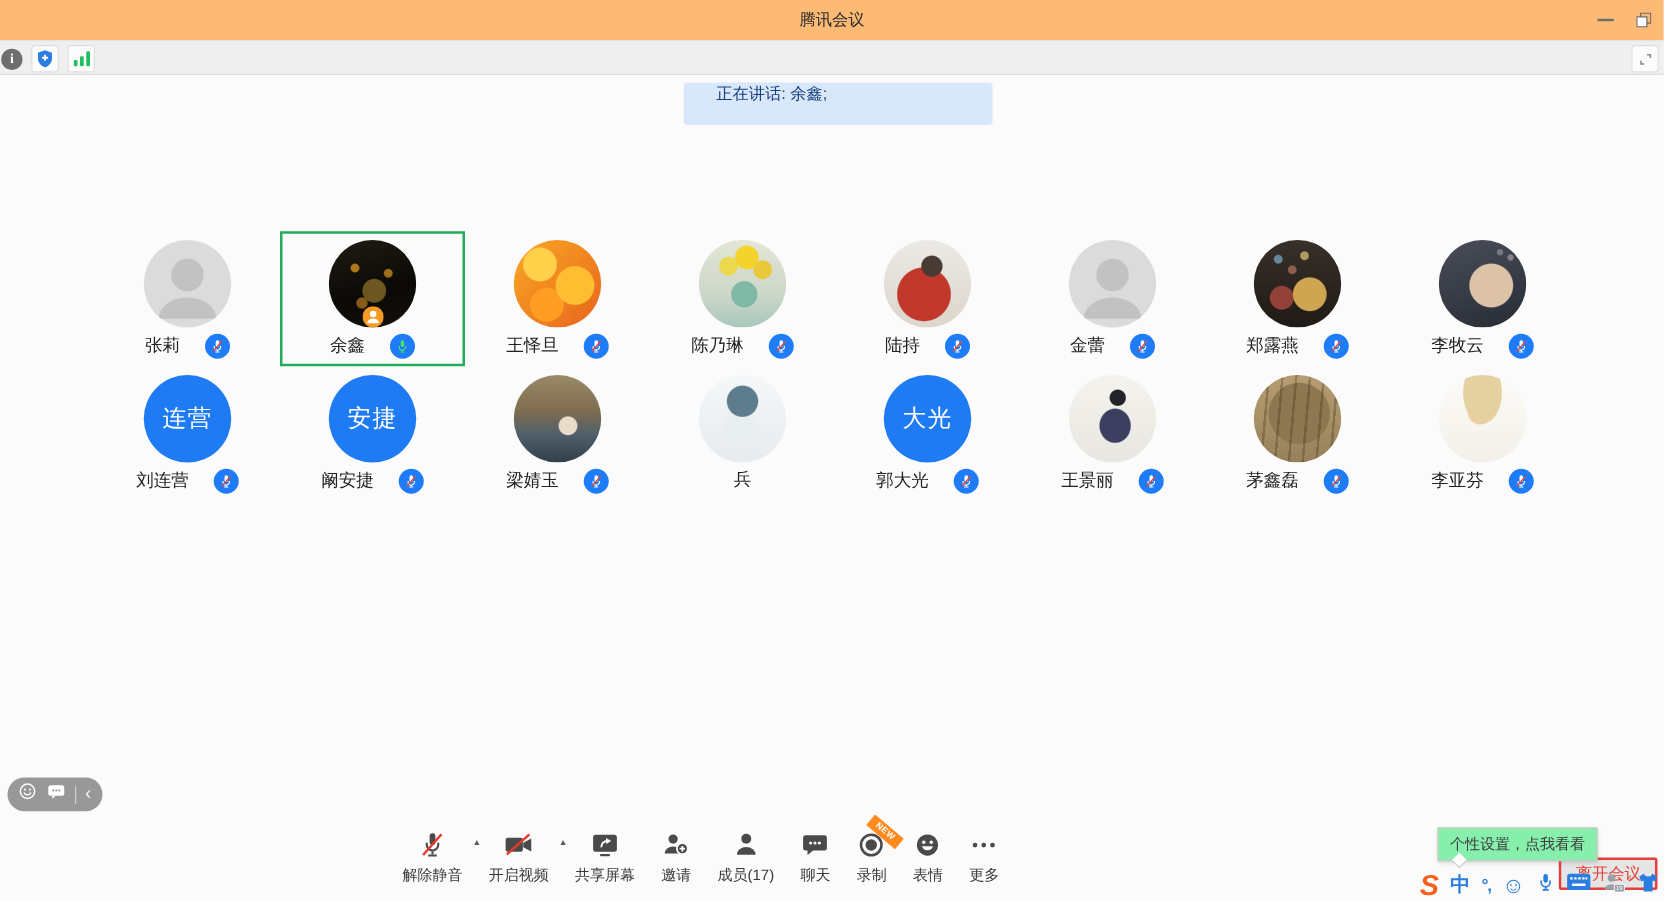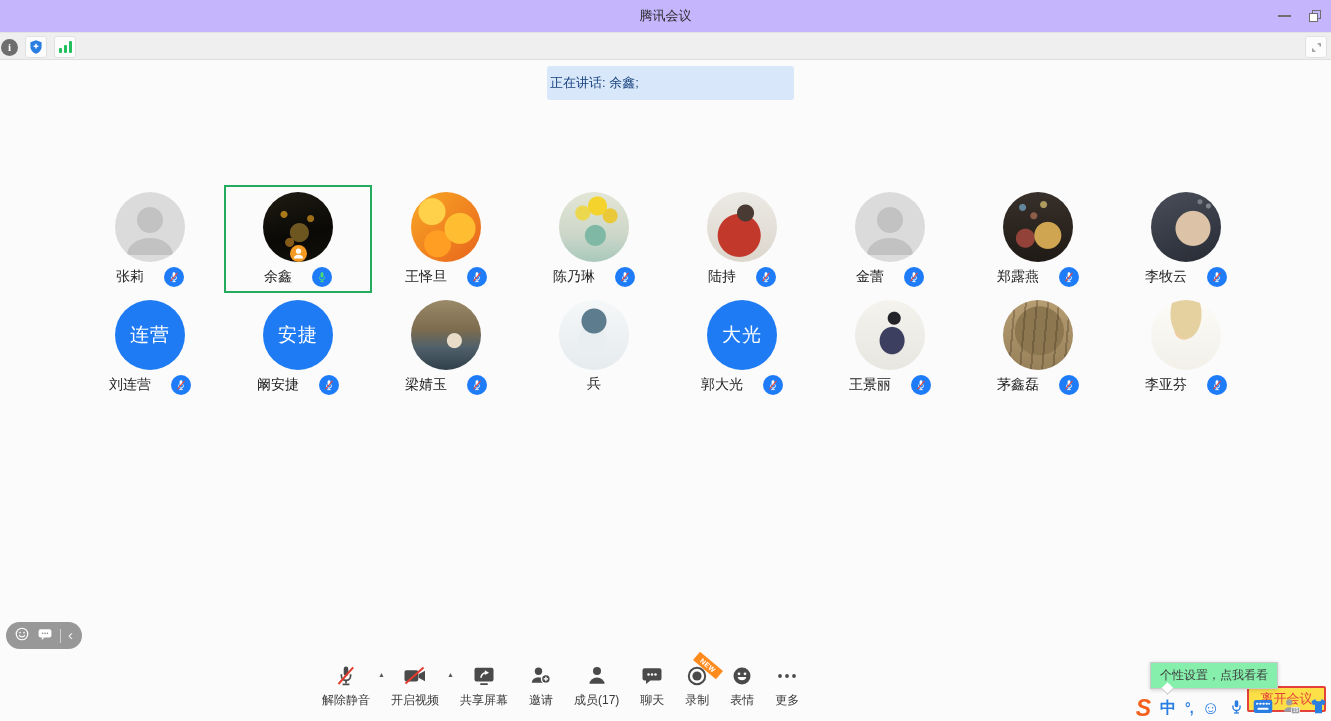--- a/index.html
+++ b/index.html
@@ -1,37 +1,37 @@
 <!DOCTYPE html>
 <html><head>
 <meta charset="utf-8">
 <style>
   * { margin:0; padding:0; box-sizing:border-box; }
   html,body { width:1331px; height:721px; overflow:hidden; }
   body { font-family:"Liberation Sans","DejaVu Sans",sans-serif; background:#fbfbfb; color:#262626; }
   .app { position:relative; width:1331px; height:721px; background:#fbfbfb; }
 
   
-  .titlebar { position:absolute; top:0; left:0; right:0; height:32px; background:#c4b5fd; }
+  .titlebar { position:absolute; top:0; left:0; right:0; height:32px; background:#fdba74; }
   .title { position:absolute; top:0; left:0; right:0; height:32px; line-height:32px; text-align:center; font-size:13px; color:#2b2b2b; }
   .win-controls { position:absolute; right:10px; top:0; height:32px; display:flex; align-items:center; gap:18px; }
   .btn-min { width:13px; height:2px; background:#6e6e6e; display:inline-block; cursor:default; }
   .btn-restore { display:inline-flex; }
 
   
   .statusbar { position:absolute; top:32px; left:0; right:0; height:28px; background:#efefef; border-top:1px solid #e3e3e3; border-bottom:1px solid #dedede; }
   .sb-left { position:absolute; left:1px; top:3px; display:flex; align-items:center; gap:7px; }
   .sb-info { width:17px; height:17px; border-radius:50%; background:#6e6e6e; color:#fff; font-size:11px; font-weight:bold; font-family:"Liberation Serif",serif; display:flex; align-items:center; justify-content:center; }
   .sb-box { width:22px; height:22px; background:#fcfcfc; border:1px solid #e0e0e0; border-radius:3px; display:flex; align-items:center; justify-content:center; }
   .sig { display:flex; align-items:flex-end; gap:2px; height:12px; }
   .sig i { display:block; width:3px; background:#21c05e; border-radius:1px; }
   .sb-right { position:absolute; right:4px; top:3px; }
 
   
-  .banner { position:absolute; left:547px; top:66px; width:247px; height:34px; background:#d8e8fa; border-radius:3px; display:flex; align-items:center; padding-left:3px; font-size:13px; color:#17407e; }
+  .banner { position:absolute; left:547px; top:66px; width:247px; height:34px; background:#d8e8fa; border-radius:3px; display:flex; align-items:flex-start; padding-left:26px; font-size:13px; color:#17407e; }
 
   
   .grid { position:absolute; left:76px; top:185px; width:1184px; }
   .p-row { display:flex; }
   .p-row.center { justify-content:center; }
   .cell { position:relative; width:148px; height:108px; display:flex; flex-direction:column; align-items:center; }
   .cell.selected { outline:2px solid #23ab5e; outline-offset:-2px; }
   .avatar { width:70px; height:70px; margin-top:7px; border-radius:50%; overflow:hidden; flex:none;
             display:flex; align-items:center; justify-content:center; background:#dbdbdb; }
   .avatar.txt { background:#1f7bf4; color:#fff; font-size:19px; letter-spacing:1px; font-weight:500; }
@@ -52,21 +52,21 @@
 
   
   .corner-pill { position:absolute; left:6px; top:622px; width:76px; height:27px; border-radius:14px;
                  background:rgba(138,138,138,0.88); display:flex; align-items:center; padding:0 8px; gap:7px; }
   .pill-div { width:1px; height:14px; background:rgba(255,255,255,0.55); }
   .pill-chev { color:#f0f0f0; font-size:15px; line-height:1; margin-top:-2px; }
 
   
   .leave-btn { position:absolute; left:1247px; top:686px; width:79px; height:26px; border:2px solid #e4413c;
                border-radius:2px; color:#e4413c; font-size:13px; display:flex; align-items:center; justify-content:center;
-               background:#fde047; z-index:1; }
+               background:#e5e5e5; z-index:1; }
   .tooltip { position:absolute; left:1150px; top:662px; width:128px; height:27px; background:#86efac; border:1px solid #c8c8c8;
              box-shadow:0 1px 4px rgba(0,0,0,0.18); font-size:12px; color:#3c3c3c; display:flex; align-items:center;
              justify-content:center; z-index:5; }
   .tooltip .tail { position:absolute; left:12px; bottom:-5px; width:9px; height:9px; background:#fff;
                    border-right:1px solid #c8c8c8; border-bottom:1px solid #c8c8c8; transform:rotate(45deg); }
   .ime-bar { position:absolute; right:3px; bottom:1px; display:flex; align-items:center; gap:9px; z-index:3; height:24px; }
   .ime-s { font-size:23px; font-weight:900; font-style:italic; color:#f4611c; line-height:1; }
   .ime-zh { font-size:16px; font-weight:bold; color:#2a7de1; }
   .ime-punct { font-size:14px; font-weight:bold; color:#2a7de1; letter-spacing:-1px; }
   .ime-smile { font-size:18px; color:#2a7de1; line-height:1; }

